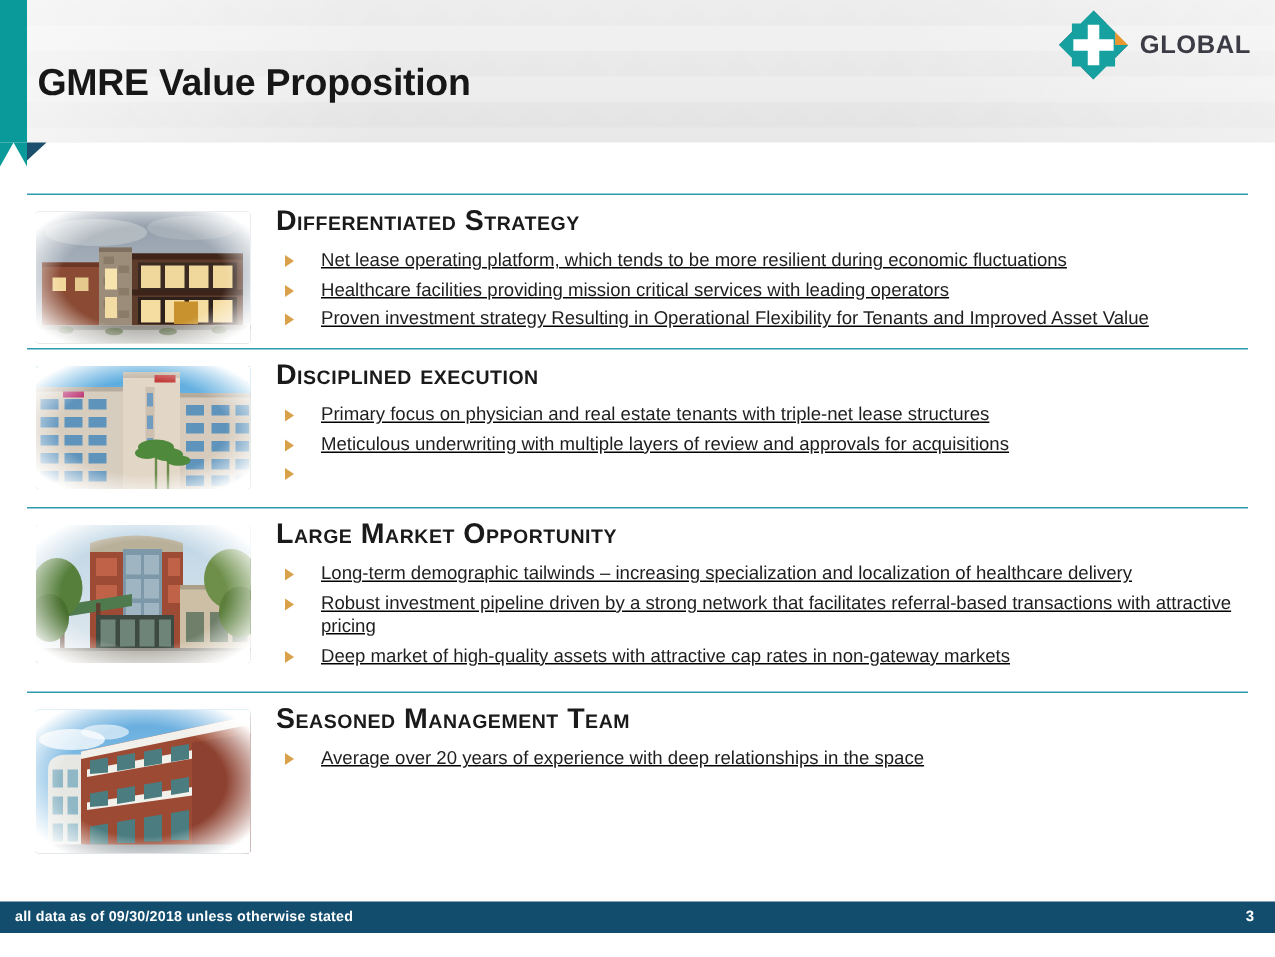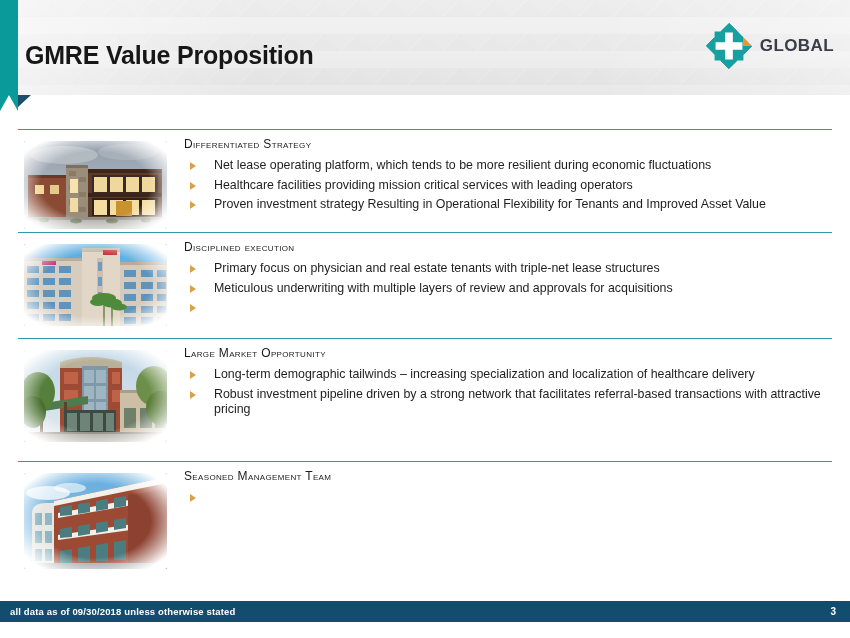--- a/index.html
+++ b/index.html
@@ -70,21 +70,21 @@
     font-size:25px;
     font-weight:bold;
     color:#171717;
     letter-spacing:-0.2px;
     z-index:5;
   }
 
   
   .logo {
     position:absolute;
-    right:16px; top:22px;
+    right:16px; top:6px;
     display:flex;
     align-items:center;
     gap:7px;
     z-index:5;
   }
   .logo-mark { width:48px; height:48px; display:block; }
   .logo-text {
     display:flex; flex-direction:column;
     line-height:1.08;
     color:#3c3c47;
@@ -121,29 +121,29 @@
     width:143px;
     border-radius:2px;
     display:block;
     box-shadow:0 0 6px 3px rgba(255,255,255,0.95);
   }
 
   .content { flex:1 1 auto; padding-left:13px; }
 
   .sec-head {
     font-family:"Liberation Sans", sans-serif;
-    font-weight:normal;
+    font-weight:bold;
     color:#1a1a1a;
-    font-size:12px;
+    font-size:19px;
     font-variant:small-caps;
     letter-spacing:0.35px;
     white-space:nowrap;
   }
 
-  ul.bullets { list-style:none; margin-top:7px; }
+  ul.bullets { list-style:none; margin-top:7px;text-decoration:underline; }
 
   ul.bullets li {
     position:relative;
     padding-left:30px;
     margin-bottom:4px;
     font-size:12.4px;
     line-height:15.6px;
     color:#1e1e1e;
   }
 
@@ -447,20 +447,21 @@
             <rect x="0" y="82" width="143" height="10" fill="#b0ada4"></rect>
             <rect x="0" y="82" width="143" height="2" fill="#8f8c84"></rect>
             <rect width="143" height="92" fill="url(#vig3)"></rect>
           </svg>
         </div>
         <div class="content">
           <div class="sec-head">Large Market Opportunity</div>
           <ul class="bullets">
             <li><span class="bullet-icon"></span><span>Long-term demographic tailwinds – increasing specialization and localization of healthcare delivery</span></li>
             <li><span class="bullet-icon"></span><span>Robust investment pipeline driven by a strong network that facilitates referral-based transactions with attractive pricing</span></li>
+            <li><span class="bullet-icon"></span><span>Deep  market of high-quality assets with attractive cap rates in non-gateway markets</span></li>
           </ul>
         </div>
       </div>
     </div>
 
     <div class="section" style="top:366px;">
       <div class="divider"></div>
       <div class="sec-inner">
         <div class="photo-wrap">
           <svg class="photo" viewBox="0 0 143 96">
@@ -509,21 +510,21 @@
             </g>
             <path d="M104 22 L143 16 L143 96 L104 92 Z" fill="#8d4130"></path>
 
             <rect x="0" y="90" width="143" height="6" fill="#9aa0a3"></rect>
             <rect width="143" height="96" fill="url(#vig4)"></rect>
           </svg>
         </div>
         <div class="content">
           <div class="sec-head">Seasoned Management Team</div>
           <ul class="bullets">
-            <li><span class="bullet-icon"></span></li>
+            <li><span class="bullet-icon"></span><span>Average over 20 years of experience with deep relationships in the space</span></li>
           </ul>
         </div>
       </div>
     </div>
 
   </div>
 
   <div class="footer">
     <span class="footer-note">all data as of 09/30/2018 unless otherwise stated</span>
     <span class="footer-page">3</span>

